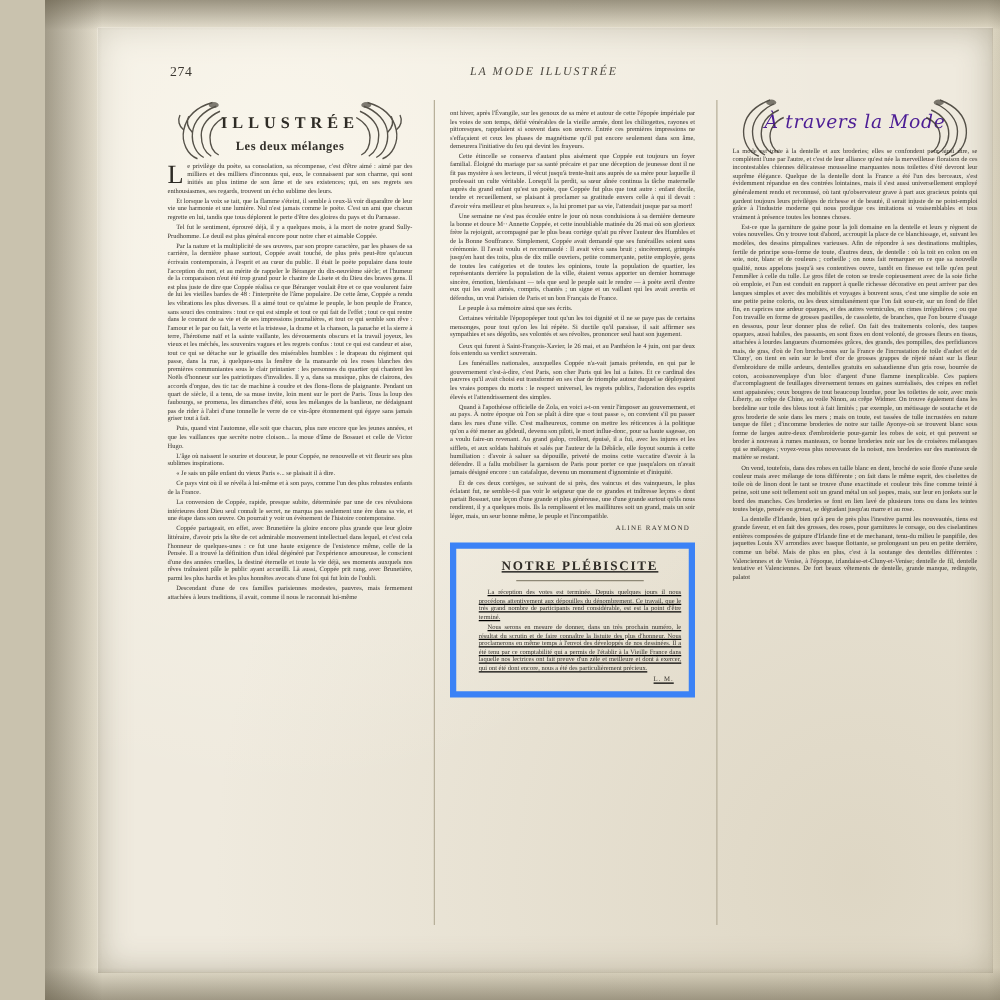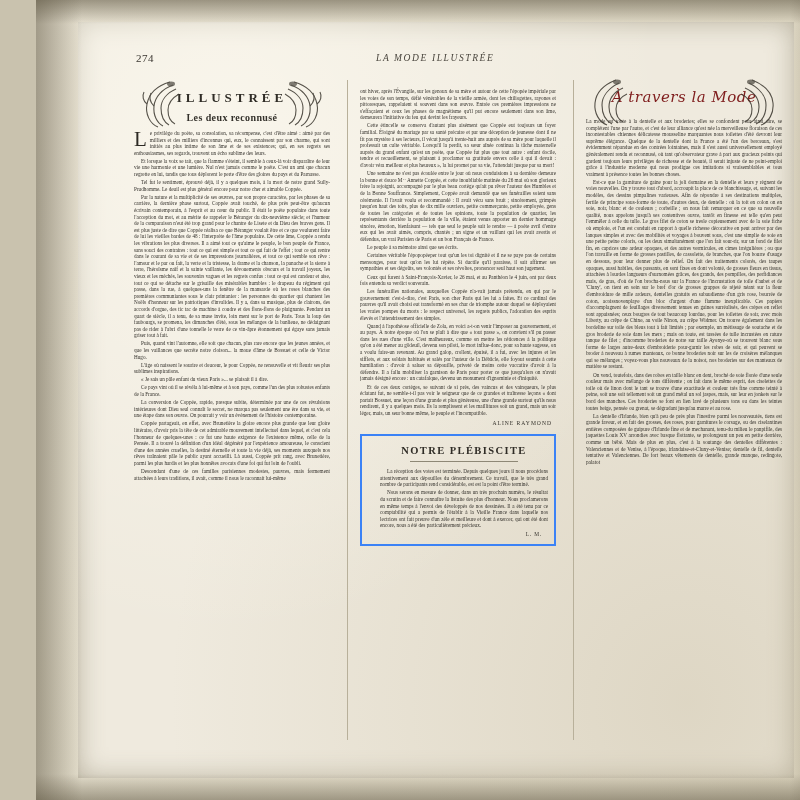--- a/index.html
+++ b/index.html
@@ -103,21 +103,21 @@
     font-size: 13px;
     letter-spacing: 4px;
     font-weight: bold;
     color: #2f2c26;
     margin: 16px 0 2px 0;
     font-variant: small-caps;
   }
   .sec-title-script {
     text-align: center;
     font-size: 15px;
-    color: #7f1d1d;
+    color: #4c1d95;
     margin: 14px 0 4px 0;
     font-family: "DejaVu Serif", serif;
     font-style: italic;
     letter-spacing: 0.5px;
   }
   .sub-title {
     text-align: center;
     font-size: 10px;
     color: #34312b;
     margin: 6px 0 7px 0;
@@ -181,23 +181,24 @@
   .sig-small {
     text-align: right;
     font-size: 5.4px;
     letter-spacing: 0.8px;
     color: #35322c;
     margin-top: 2px;
     margin-right: 6px;
   }
 
   .box {
-    border: 2px solid #3b82f6;
+    border: 5px solid #3b82f6;
     padding: 5px 6px 6px 18px;
     margin-top: 8px;
+    text-decoration: underline;
   }
 
   .hair {
     height: 1px;
     background: #8e8876;
     margin: 5px 30px 6px 30px;
   }
 
   
   .edge-dark {
@@ -263,21 +264,21 @@
             <path d="M33 5 C22 9 15 17 14 26 C13 35 17 43 23 46"></path>
             <path d="M36 9 C27 13 21 20 21 28 C21 36 24 42 29 45"></path>
             <path d="M39 14 C32 18 28 24 28 30 C28 37 31 42 35 44"></path>
             <path d="M7 24 C3 21 2 16 4 12"></path>
             <path d="M14 26 C10 22 9 17 11 13"></path>
           </g>
           <ellipse cx="15" cy="4" rx="4" ry="2.4" fill="#3a362e" opacity="0.75"></ellipse>
         </svg>
 
         <div class="sec-title">ILLUSTRÉE</div>
-        <div class="sub-title">Les deux reconnusé</div>
+        <div class="sub-title">Les deux mélanges</div>
 
         <div class="body-text">
           <p class="dropcap-par noind">
             <span class="dropcap">L</span><span>e privilège du poète, sa consolation, sa récompense, c'est d'être aimé : aimé par des milliers et des milliers d'inconnus qui, eux, le connaissent par son charme, qui sont initiés au plus intime de son âme et de ses existences; qui, en ses regrets ses enthousiasmes, ses regards, trouvent un écho sublime des leurs.</span>
           </p>
           <p>Et lorsque la voix se tait, que la flamme s'éteint, il semble à ceux-là voir disparaître de leur vie une harmonie et une lumière. Nul n'est jamais comme le poète. C'est un ami que chacun regrette en lui, tandis que tous déplorent le perte d'être des gloires du pays et du Parnasse.</p>
           <p>Tel fut le sentiment, éprouvé déjà, il y a quelques mois, à la mort de notre grand Sully-Prudhomme. Le deuil est plus général encore pour notre cher et aimable Coppée.</p>
           <p>Par la nature et la multiplicité de ses œuvres, par son propre caractère, par les phases de sa carrière, la dernière phase surtout, Coppée avait touché, de plus près peut-être qu'aucun écrivain contemporain, à l'esprit et au cœur du public. Il était le poète populaire dans toute l'acception du mot, et au mérite de rappeler le Béranger du dix-neuvième siècle; et l'humeur de la comparaison n'eut été trop grand pour le chantre de Lisete et du Dieu des braves gens. Il est plus juste de dire que Coppée réalisa ce que Béranger voulait être et ce que voulurent faire de lui les vieilles bardes de 48 : l'interprète de l'âme populaire. De cette âme, Coppée a rendu les vibrations les plus diverses. Il a aimé tout ce qu'aime le peuple, le bon peuple de France, sans souci des contraires : tout ce qui est simple et tout ce qui fait de l'effet ; tout ce qui rentre dans le courant de sa vie et de ses impressions journalières, et tout ce qui semble son rêve : l'amour et le par ou fait, la verte et la tristesse, la drame et la chanson, la panache et la sierre à terre, l'héroïsme naïf et la sainte vaillante, les dévouements obscurs et la travail joyeux, les vieux et les méchés, les souvenirs vagues et les regrets confus : tout ce qui est candeur et aise, tout ce qui se détache sur le grisaille des misérables humbles : le drapeau du régiment qui passe, dans la rue, à quelques-uns la fenêtre de la mansarde où les roses blanches des premières communiantes sous le clair printanier : les personnes du quartier qui chantent les Noëls d'honneur sur les patriotiques d'invalides. Il y a, dans sa musique, plus de clairons, des accords d'orgue, des tic tac de machine à coudre et des flons-flons de plaignante. Pendant un quart de siècle, il a tenu, de sa muse invite, loin ment sur le port de Paris. Tous la loup des faubourgs, se promena, les dimanches d'été, sous les mélanges de la banlieue, ne dédaignant pas de rider à l'abri d'une tonnelle le verre de ce vin-âpre étonnement qui égaye sans jamais griser tout à fait.</p>
           <p>Puis, quand vint l'automne, elle soit que chacun, plus rare encore que les jeunes années, et que les vaillances que secrète notre cloison... la moue d'âme de Bossuet et celle de Victor Hugo.</p>
           <p>L'âge où naissent le sourire et douceur, le pour Coppée, ne renouvelle et vit fleurir ses plus sublimes inspirations.</p>

